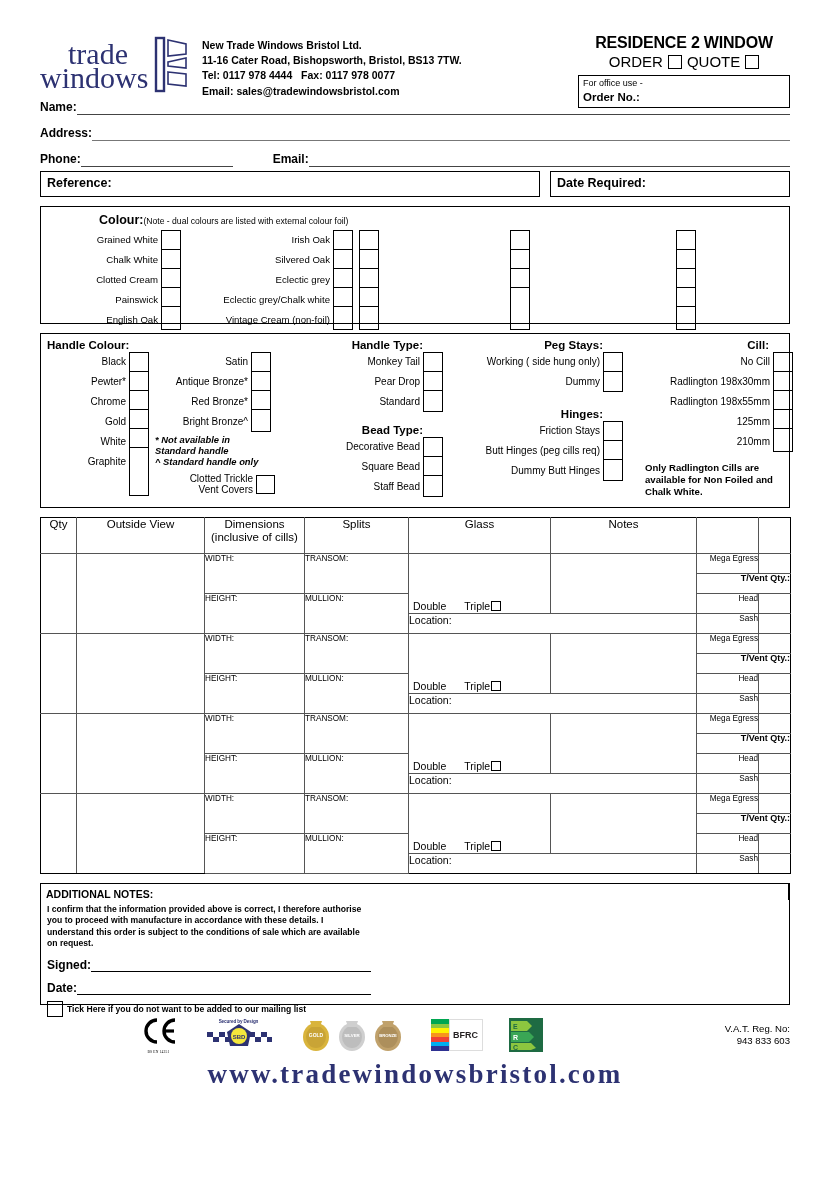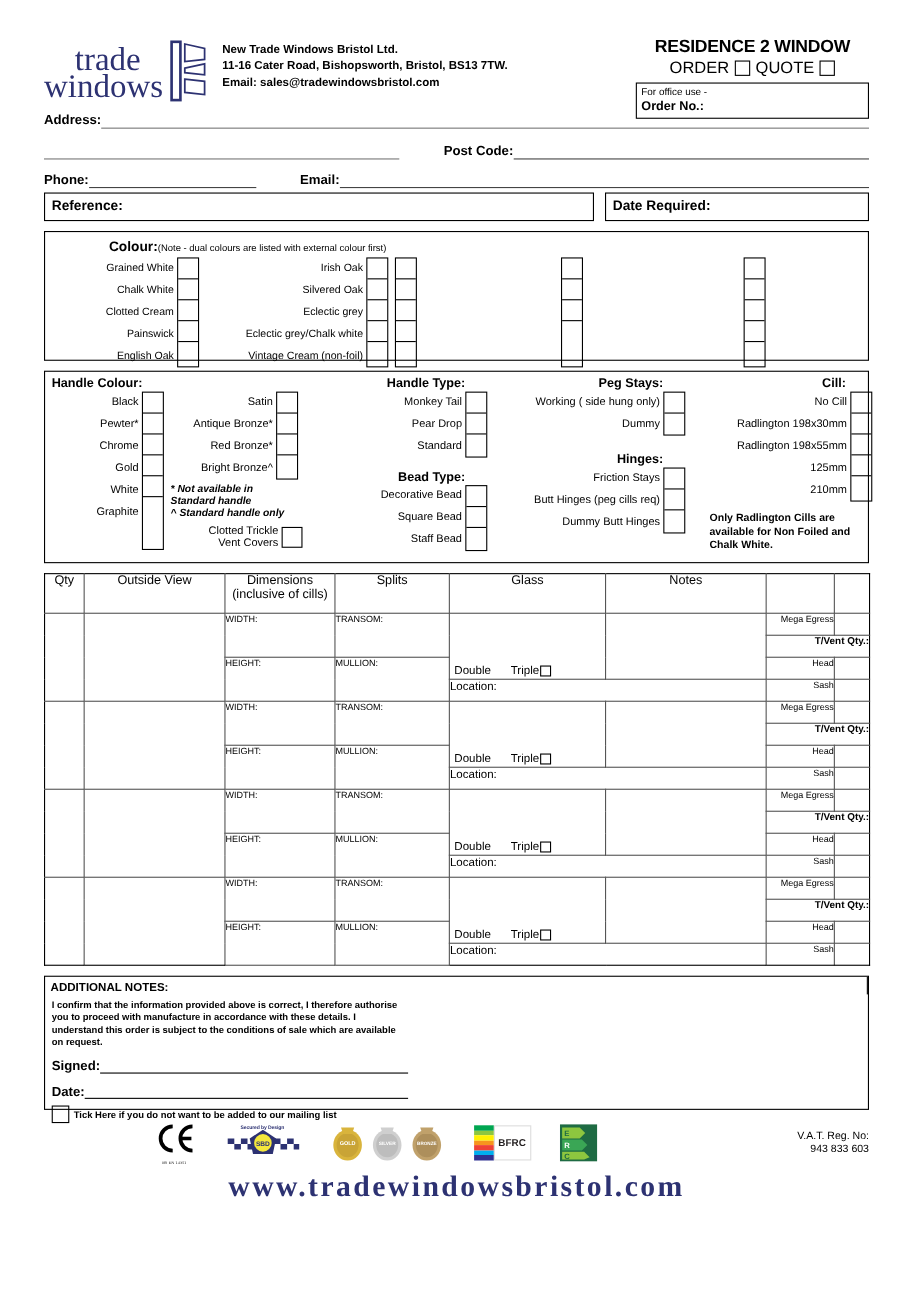--- a/index.html
+++ b/index.html
@@ -169,66 +169,67 @@
           <path d="M128 6 L146 10 L146 20 L128 22 Z" stroke-width="1.6"></path>
           <path d="M128 28 L146 24 L146 34 L128 32 Z" stroke-width="1.6"></path>
           <path d="M128 38 L146 40 L146 52 L128 50 Z" stroke-width="1.6"></path>
         </g>
       </svg>
     </div>
 
     <div class="company">
       <div>New Trade Windows Bristol Ltd.</div>
       <div>11-16 Cater Road, Bishopsworth, Bristol, BS13 7TW.</div>
+      <div>
+        <span>Tel: 0117 978 4444</span>&nbsp;&nbsp;&nbsp;<span>Fax: 0117 978 0077</span>
+      </div>
       <div>Email: sales@tradewindowsbristol.com</div>
     </div>
 
     <div class="titleblock">
       <div class="t-main">RESIDENCE 2 WINDOW</div>
       <div class="t-sub">
         <span>ORDER</span>
         <span class="cb cb-14"></span>
         <span>QUOTE</span>
         <span class="cb cb-14"></span>
       </div>
       <div class="officebox">
         <div class="l1">For office use -</div>
         <div class="l2">Order No.:</div>
       </div>
     </div>
   </div>
 
   <div class="fields">
+    <div class="frow r-name">
+      <span class="lab">Name:</span>
+      <span class="rule"></span>
+    </div>
     <div class="frow r-addr">
       <span class="lab">Address:</span>
       <span class="rule thin"></span>
-    </div>
-    <div class="frow r-addr2">
-      <span class="rule thin" style="max-width:500px"></span>
-      <span class="sp"></span>
-      <span class="lab">Post Code:</span>
-      <span class="rule"></span>
     </div>
     <div class="frow r-phone">
       <span class="lab">Phone:</span>
       <span class="rule" style="max-width:152px"></span>
       <span class="sp"></span>
       <span class="lab">Email:</span>
       <span class="rule"></span>
     </div>
   </div>
 
   <div class="refrow">
     <div class="refbox a">Reference:</div>
     <div class="refbox b">Date Required:</div>
   </div>
 
   <div class="panel colour-panel">
     <div class="colour-title">
-      <b>Colour:</b><span>(Note - dual colours are listed with external colour first)</span>
+      <b>Colour:</b><span>(Note - dual colours are listed with external colour foil)</span>
     </div>
     <div class="colour-cols">
 
       <div class="ccol c1">
         <div class="labs">
           <div class="lb">Grained White</div>
           <div class="lb">Chalk White</div>
           <div class="lb">Clotted Cream</div>
           <div class="lb">Painswick</div>
           <div class="lb">English Oak</div>

